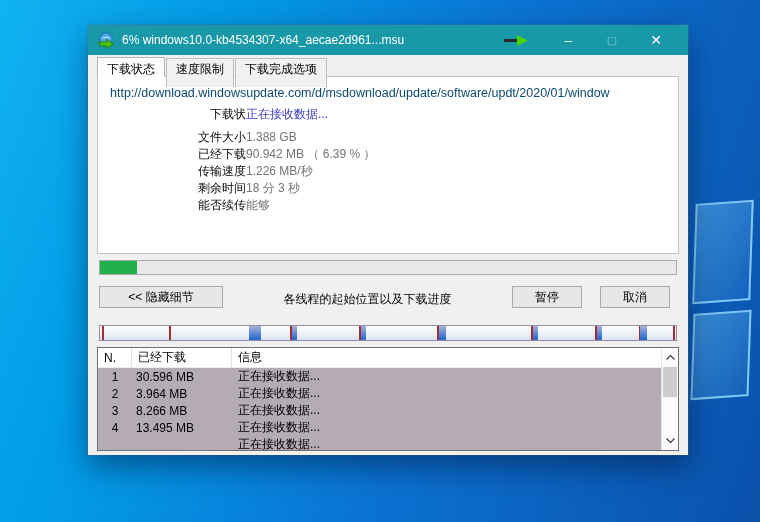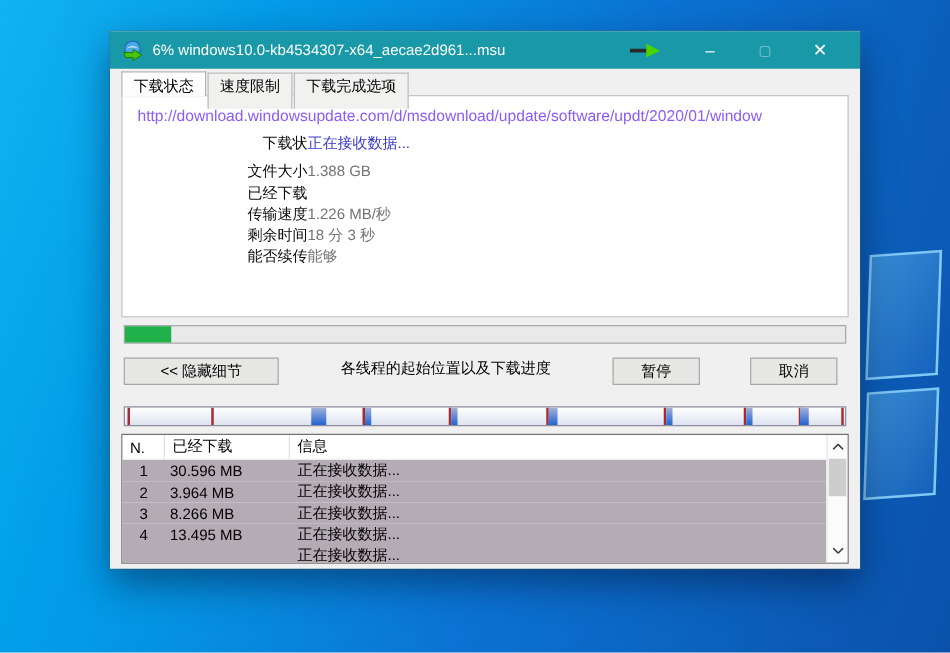--- a/index.html
+++ b/index.html
@@ -53,35 +53,35 @@
     font-size:12px; white-space:nowrap;
   }
   .tab.active {
     background:#fdfdfd; top:0; height:20px; z-index:3; padding-top:3px;
     border-color:#b5b5b5;
   }
   .tab-panel {
     margin:0 9px; height:178px; border:1px solid #c3c3c3; background:#fff;
     position:relative; z-index:1; padding:9px 0 0 12px; overflow:hidden;
   }
-  .url-line { white-space:nowrap; overflow:hidden; width:568px; font-size:12.5px; color:#8b5cf6; margin-bottom:6px; }
+  .url-line { white-space:nowrap; overflow:hidden; width:568px; font-size:12.5px; color:#0c4a6e; margin-bottom:6px; }
   .srow { display:flex; line-height:17px;text-align:right; }
   .srow.first { margin-bottom:6px; }
   .slabel { width:136px; color:#0a0a0a; }
   .svalue { color:#737373; }
   .svalue.link { color:#3a3ac8; }
 
   
   .progress {
     margin:6px 11px 0; height:15px; border:1px solid #a9a9a9; background:#e9e9e9;
   }
   .progress-fill { height:100%; }
 
   
-  .btn-row { margin:11px 11px 0; display:flex; align-items:flex-start; height:22px;gap:22px; }
+  .btn-row { margin:11px 11px 0; display:flex; align-items:flex-end; height:22px; }
   .btn {
     height:22px; border:1px solid #a9a9a9; background:#e7e7e6;
     display:flex; align-items:center; justify-content:center; font-size:12px; cursor:default;
   }
   .btn-hide { width:124px; }
   .btn-pause { width:70px; margin-right:18px; }
   .btn-cancel { width:70px; margin-right:7px;font-family:Liberation Serif, serif; }
   .caption { flex:1; text-align:center; color:#000; }
 
   
@@ -154,20 +154,21 @@
         <div class="srow first">
           <div class="slabel">下载状</div>
           <div class="svalue link">正在接收数据...</div>
         </div>
         <div class="srow">
           <div class="slabel">文件大小</div>
           <div class="svalue">1.388  GB</div>
         </div>
         <div class="srow">
           <div class="slabel">已经下载</div>
+          <div class="svalue">90.942  MB （ 6.39 % ）</div>
         </div>
         <div class="srow">
           <div class="slabel">传输速度</div>
           <div class="svalue">1.226  MB/秒</div>
         </div>
         <div class="srow">
           <div class="slabel">剩余时间</div>
           <div class="svalue">18 分 3 秒</div>
         </div>
         <div class="srow">

